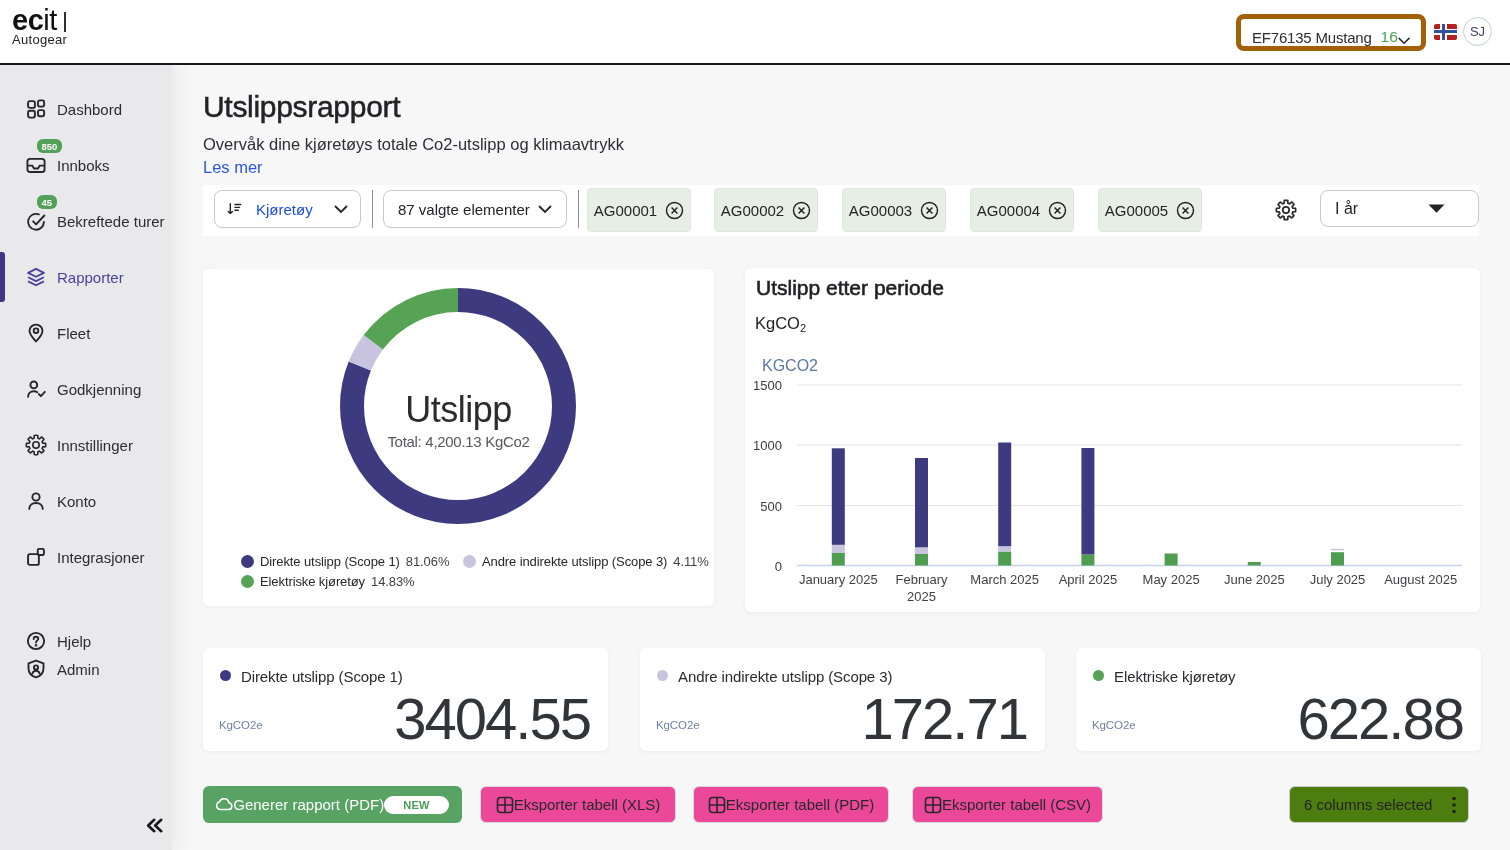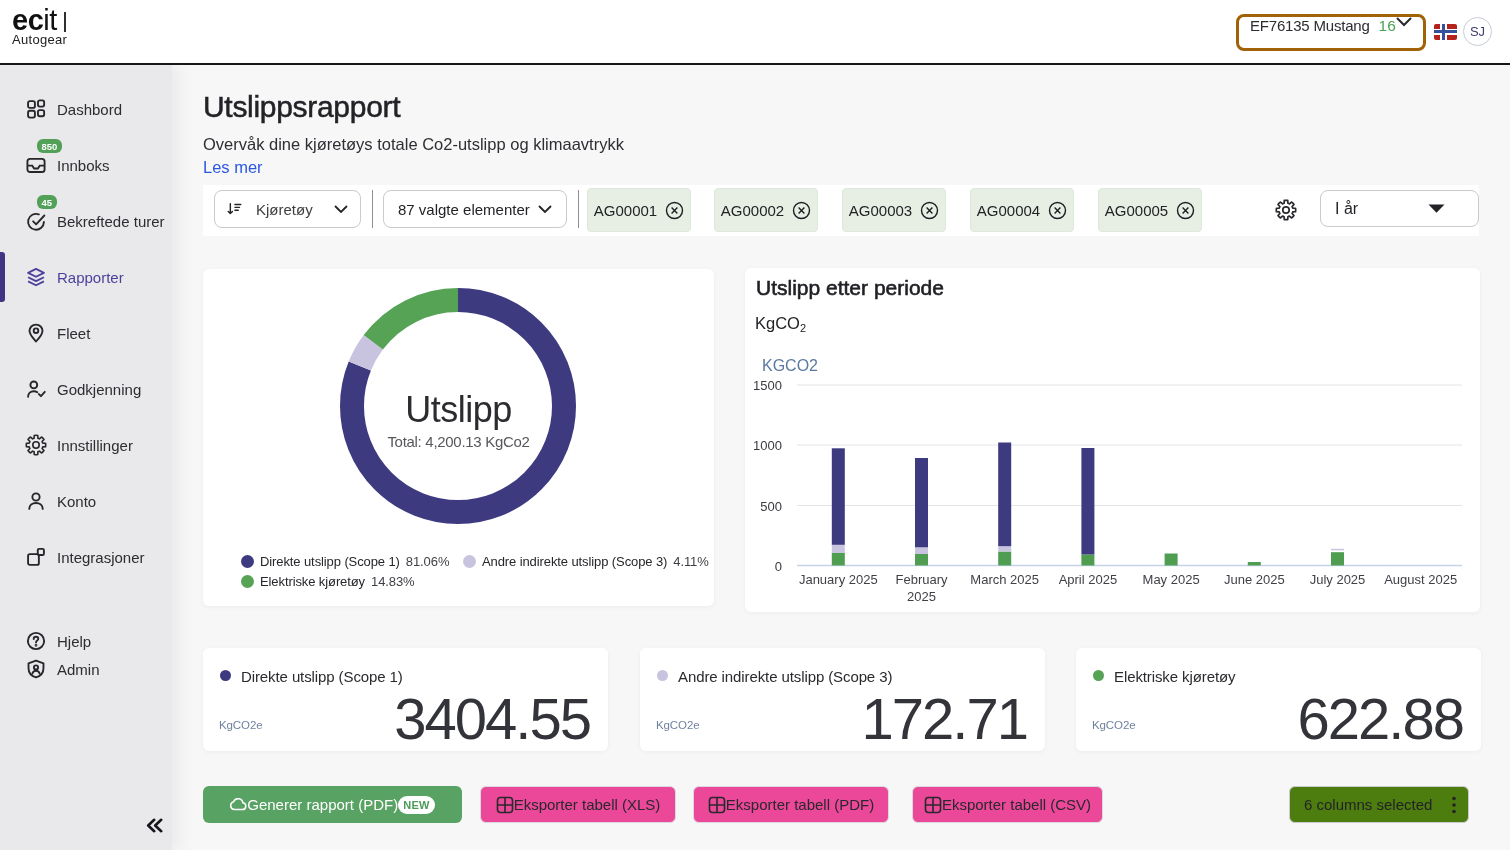--- a/index.html
+++ b/index.html
@@ -6,21 +6,21 @@
 html,body { width:1510px; height:850px; overflow:hidden; }
 body { font-family:"Liberation Sans", sans-serif; background:#f7f7f8; position:relative; }
 
 
 #header { position:absolute; left:0; top:0; width:1510px; height:64.5px; background:#fff; border-bottom:2.5px solid #17171a; z-index:5; }
 #logo { position:absolute; left:12px; top:6px; }
 #logo .l1 { font-size:29px; color:#111; letter-spacing:-0.5px; line-height:28px;}
 #logo .l1 b { font-weight:bold; }
 #logo .l1 .bar { display:inline-block; width:1.8px; height:20px; background:#2f2f2f; margin-left:7px; vertical-align:-1.5px;}
 #logo .l2 { font-size:13px; color:#222; margin-top:-2px; letter-spacing:0.3px;}
-#hdr-dd { position:absolute; left:1236px; top:14px; width:190px; height:37px; border:3px solid #a16207; border-radius:8px; background:#fff; display:flex; align-items:flex-start; padding:0 11px; white-space:nowrap; }
+#hdr-dd { position:absolute; left:1236px; top:14px; width:190px; height:37px; border:5px solid #a16207; border-radius:8px; background:#fff; display:flex; align-items:flex-end; padding:0 11px; white-space:nowrap; }
 #hdr-dd .name { font-size:15px; color:#2c2c31; letter-spacing:-0.2px;}
 #hdr-dd .num { font-size:15.5px; color:#4aa356; margin-left:9px; }
 #hdr-dd svg { margin-left:auto; }
 #flag { position:absolute; left:1434px; top:24px; width:23px; height:16px; border-radius:2px; overflow:hidden; background:#b5211d; }
 #flag .wv { position:absolute; left:6px; top:0; width:6.5px; height:16px; background:#fff; }
 #flag .wh { position:absolute; left:0; top:4.6px; width:23px; height:6.6px; background:#fff; }
 #flag .bv { position:absolute; left:7.6px; top:0; width:3.3px; height:16px; background:#36509e; }
 #flag .bh { position:absolute; left:0; top:6.2px; width:23px; height:3.3px; background:#36509e; }
 #avatar { position:absolute; left:1463px; top:17px; width:29px; height:29px; border:1.5px solid #c6cbd6; border-radius:50%; display:flex; align-items:center; justify-content:center; font-size:13px; color:#3c3c6e; background:#fff;}
 
@@ -37,21 +37,21 @@
 
 #main { position:absolute; left:172px; top:66px; width:1338px; height:784px; }
 h1 { position:absolute; left:31px; top:24px; font-size:30px; font-weight:400; color:#232327; letter-spacing:-0.3px; -webkit-text-stroke:0.5px #232327;}
 #subtitle { position:absolute; left:31px; top:69px; font-size:16.5px; color:#2e2e33; }
 #lesmer { position:absolute; left:31px; top:92px; font-size:16.5px; color:#2c57e0; }
 
 
 #fbar { position:absolute; left:31px; top:119px; width:1276px; height:51px; background:#fff; }
 .dd { position:absolute; background:#fff; border:1px solid #c9c9ce; border-radius:8px; display:flex; align-items:center; }
 #dd1 { left:11px; top:5px; width:147px; height:38px; padding:0 12px; }
-#dd1 .t { font-size:15px; color:#404040; margin-left:14px; }
+#dd1 .t { font-size:15px; color:#1d4ed8; margin-left:14px; }
 #dd2 { left:180px; top:5px; width:184px; height:38px; padding:0 14px; }
 #dd2 .t { font-size:15px; color:#232327; }
 .dd .chev { margin-left:auto; }
 .vdiv { position:absolute; top:5px; width:1px; height:38px; background:#8f8f94; }
 .chip { position:absolute; top:3px; height:44px; width:104px; background:#e7efe5; border:1px solid #dfe8dd; border-radius:4px; display:flex; align-items:center; justify-content:center; gap:8px; }
 .chip .t { font-size:15px; color:#232327; }
 #gear { position:absolute; left:1072px; top:14px; }
 #dd3 { left:1117px; top:5px; width:159px; height:37px; padding:0 33px 0 14px; }
 #dd3 .t { font-size:16px; color:#232327; }
 
@@ -71,21 +71,21 @@
 
 .stat { position:absolute; top:582px; width:405px; height:103px; background:#fff; border-radius:6px; box-shadow:0 1px 4px rgba(60,60,70,0.06); }
 .stat .dot { position:absolute; left:17px; top:22px; width:11px; height:11px; border-radius:50%; }
 .stat .lb { position:absolute; left:38px; top:20px; font-size:15px; letter-spacing:-0.1px; color:#2a2a2f; }
 .stat .unit { position:absolute; left:16px; top:71px; font-size:11.5px; letter-spacing:-0.1px; color:#71829f; }
 .stat .num { position:absolute; right:18px; top:37px; font-size:58px; letter-spacing:-2px; color:#33343a; }
 
 
 .btn { position:absolute; top:720px; height:37px; border-radius:6px; display:flex; align-items:center; justify-content:center; gap:0; font-size:15px; }
 #btn-green { left:31px; width:259px; background:#58a263; color:#fff; }
-#btn-green .new { background:#fff; color:#4d9b59; font-size:11px; font-weight:bold; border-radius:10px; padding:3px 5px; letter-spacing:0.3px; }
+#btn-green .new { background:#fff; color:#4d9b59; font-size:11px; font-weight:bold; border-radius:10px; padding:3px 19px; letter-spacing:0.3px; }
 .btn.white { background:#ec4899; border:1px solid #d9d9de; color:#28282d; }
 #btn-xls { left:308px; width:196px; }
 #btn-pdf { left:521px; width:196px; }
 #btn-csv { left:740px; width:191px; }
 #colsel { position:absolute; left:1117px; top:720px; width:180px; height:37px; background:#4d7c0f; border:1px solid #c9c9ce; border-radius:6px; display:flex; align-items:center; padding:0 12px 0 14px; }
 #colsel .t { font-size:15px; color:#232327; }
 #colsel svg { margin-left:auto; }
 </style>
 </head>
 <body>

